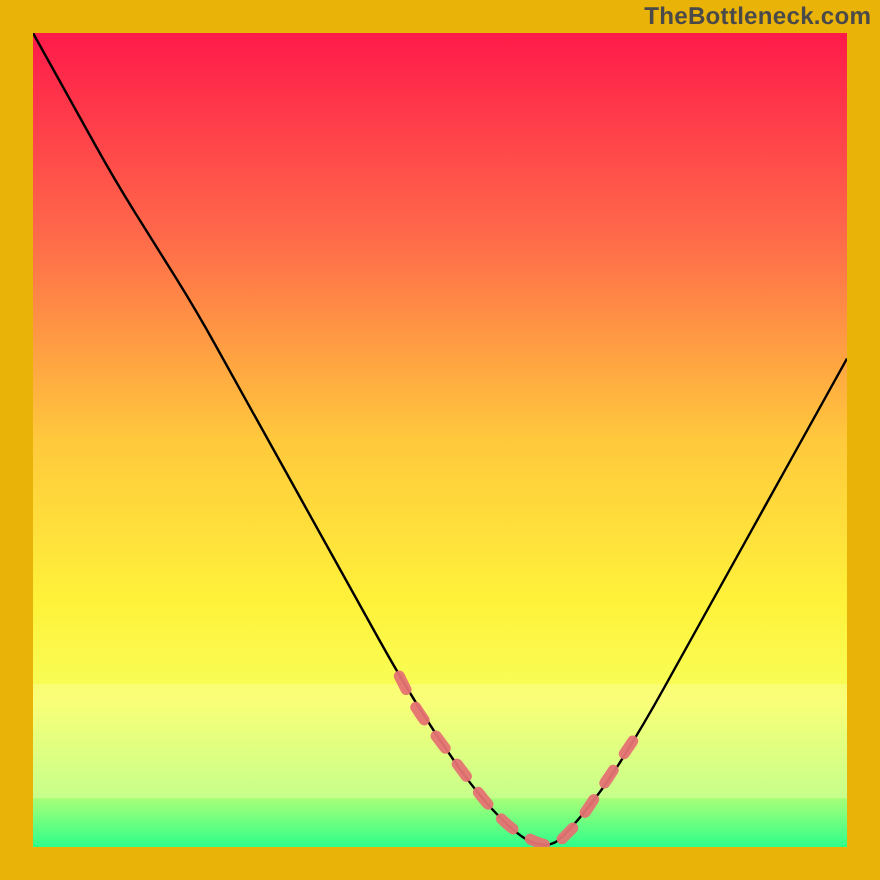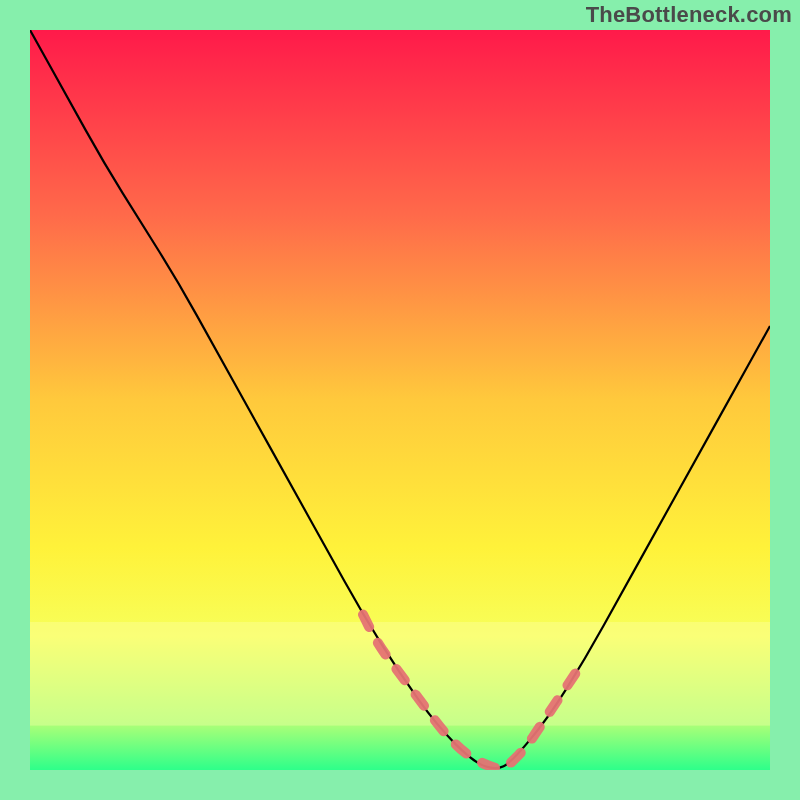--- a/index.html
+++ b/index.html
@@ -8,21 +8,21 @@
     background: #000;
     width: 800px;
     height: 800px;
     overflow: hidden;
     font-family: Arial, Helvetica, sans-serif;
   }
   .outer {
     width: 800px;
     height: 800px;
     position: relative;
-    background: #86efac;
+    background: #eab308;
   }
   .watermark {
     position: absolute;
     top: 2px;
     right: 8px;
     color: #4a4a4a;
     font-size: 22px;
     font-weight: 600;
     letter-spacing: 0.2px;
   }

